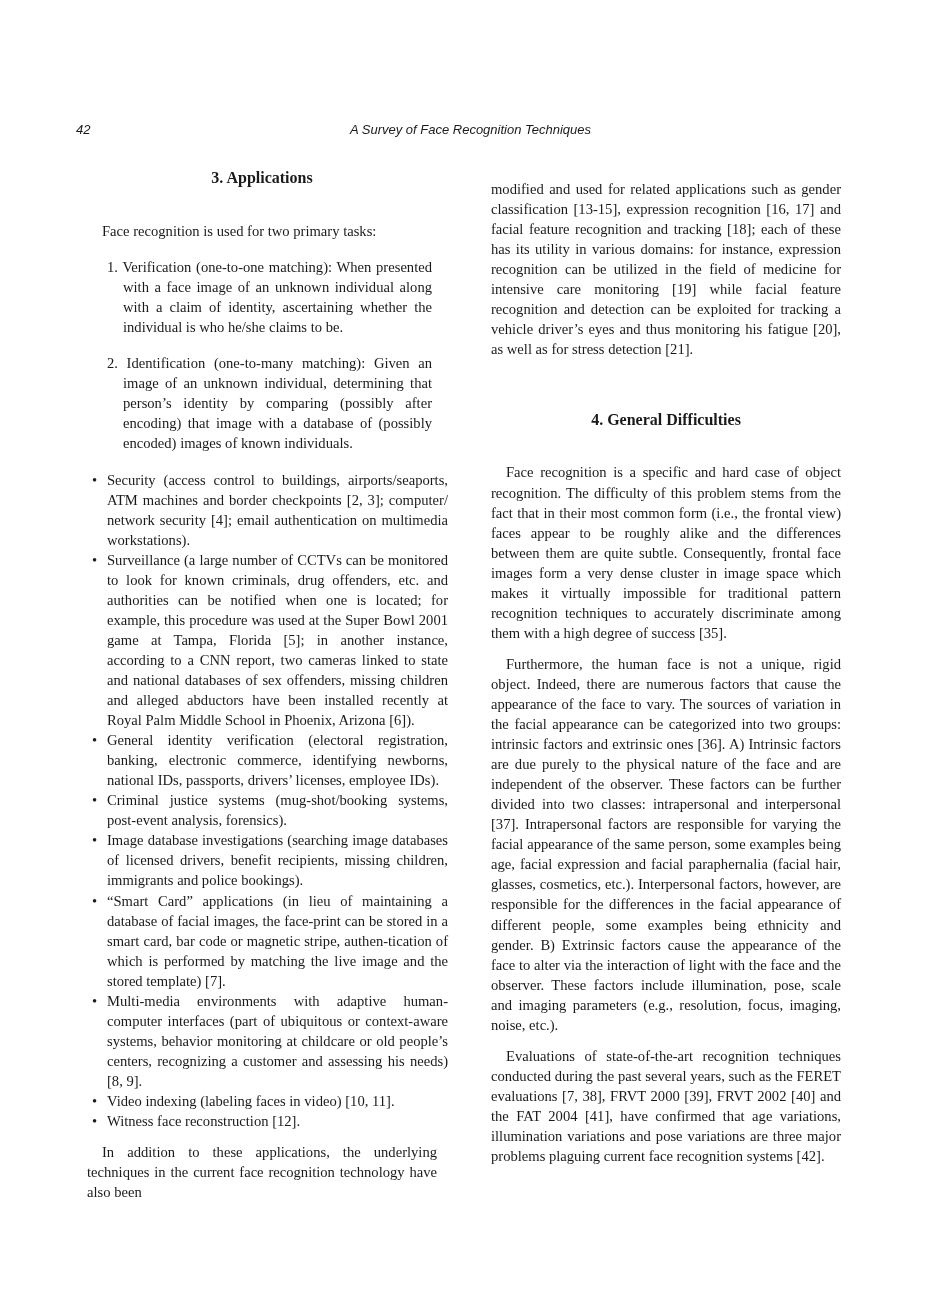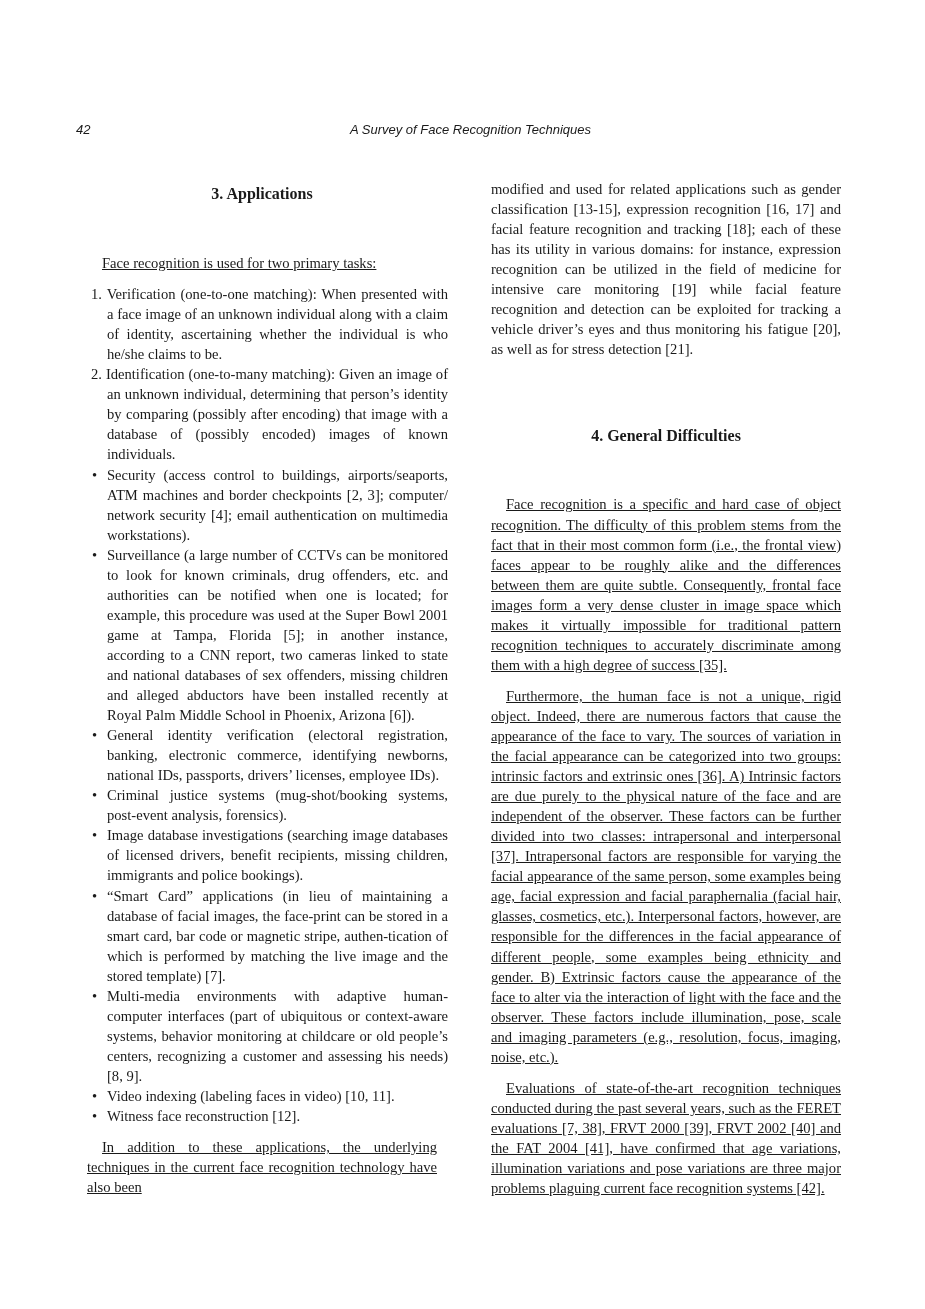--- a/index.html
+++ b/index.html
@@ -3,24 +3,24 @@
 <meta charset="utf-8">
 <style>
   html, body { margin: 0; padding: 0; background: #ffffff; }
   body { width: 925px; height: 1309px; position: relative; overflow: hidden; color: #1a1a1a; }
   .header { position: absolute; top: 122px; left: 76px; width: 777px; height: 20px; font-family: "Liberation Sans", sans-serif; font-style: italic; font-size: 13px; }
   .page-num { position: absolute; left: 0; top: 0; font-weight: normal; }
   .running-title { position: absolute; left: 12px; right: 0; top: 0; text-align: center; }
   .col { position: absolute; top: 168px; width: 372px; font-family: "Liberation Serif", serif; font-size: 14.6px; line-height: 20.05px; }
   .col-left { left: 76px; }
   .col-right { left: 480px; }
-  .section-title { font-weight: bold; font-size: 16px; text-align: center; margin: 16px; }
+  .section-title { font-weight: bold; font-size: 16px; text-align: center; margin: 0; }
   .p { text-align: justify; margin: 11px; }
-  .indent { text-indent: 15px; text-decoration: underline; }
-  .hang { padding-left: 31px; text-indent: -16px; text-align: justify; margin: 0; }
+  .indent { text-indent: 15px; }
+  .hang { padding-left: 31px; text-indent: -16px; text-align: justify; margin: 16px; }
   .bullet { padding-left: 31px; position: relative; text-align: justify; margin: 0; }
   .bullet .dot { position: absolute; left: 16px; top: 0; }
   .gap-title-left { height: 22px; }
   .spacer-h4 { height: 40px; }
   .gap-after-h4 { height: 21px; }
 </style>
 </head>
 <body>
 
 <div class="header">

